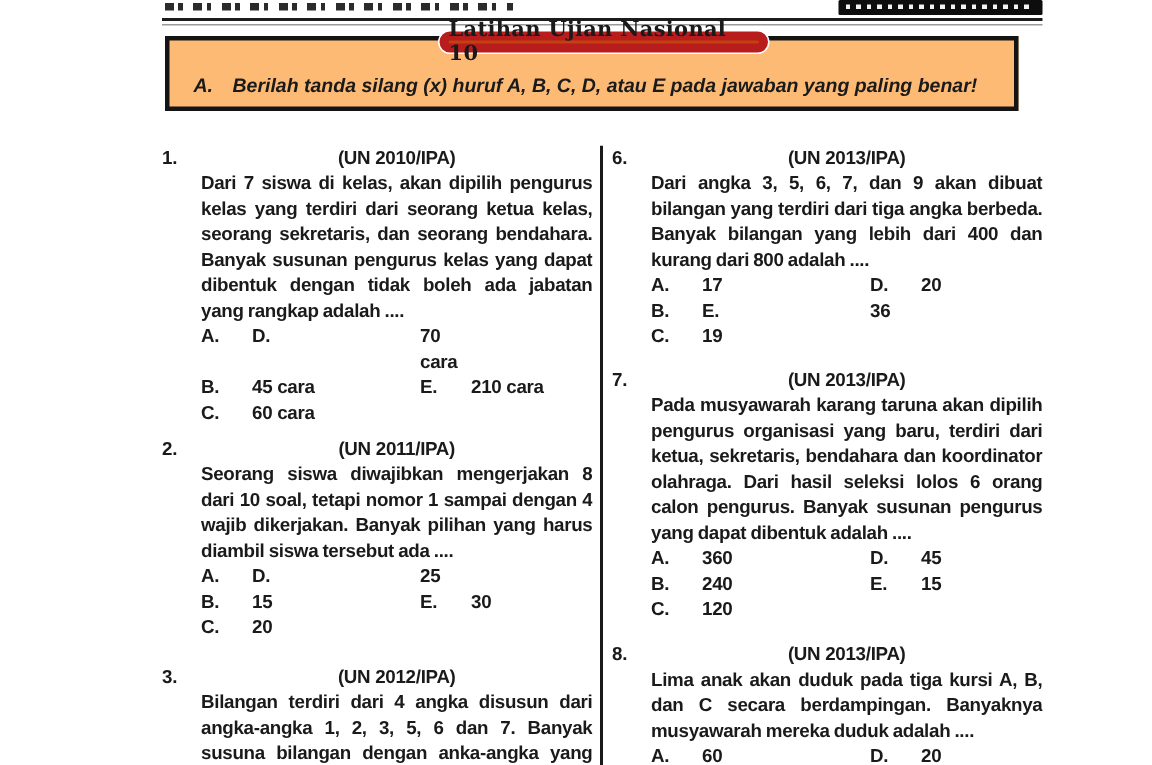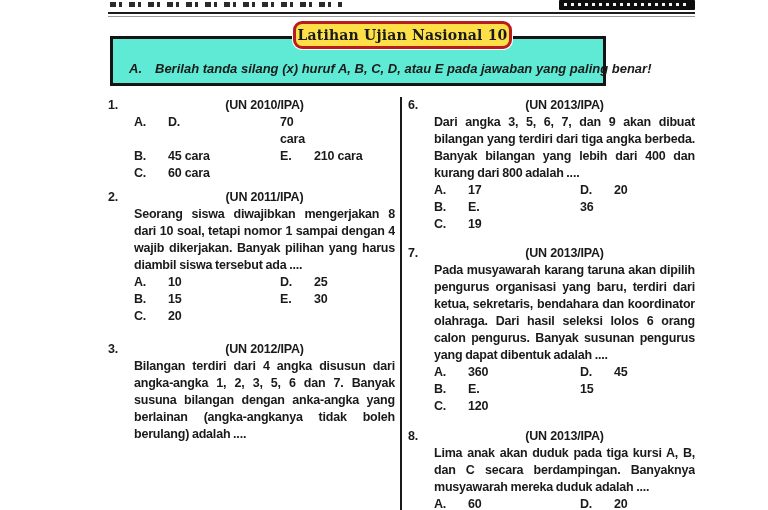--- a/index.html
+++ b/index.html
@@ -9,27 +9,27 @@
   
   .hdr-clip{position:absolute;left:110px;top:2px;width:232px;height:5px;
     background:repeating-linear-gradient(90deg,#2b2b2b 0 6px,transparent 6px 9px,#2b2b2b 9px 12px,transparent 12px 19px);}
   .hdr-badge{position:absolute;left:559px;top:0;width:136px;height:10px;background:#0d0d0d;border-radius:1px;}
   .hdr-badge .badge-dash{position:absolute;left:5px;right:5px;top:3px;height:3px;
     background:repeating-linear-gradient(90deg,rgba(255,255,255,.95) 0 3px,transparent 3px 7px);}
   .hdr-rule{position:absolute;left:108px;top:12px;width:587px;height:2px;background:#1c1c1c;}
   .hdr-rule2{position:absolute;left:108px;top:16px;width:587px;height:1px;background:#9a9a9a;}
 
   
-  .instr-box{position:absolute;left:110px;top:36px;width:496px;height:50px;box-sizing:border-box;
-    border:3px solid #141414;background:#5eead4;z-index:1;}
+  .instr-box{position:absolute;left:110px;top:24px;width:569px;height:50px;box-sizing:border-box;
+    border:3px solid #141414;background:#fdba74;z-index:1;}
   .instr-line{position:absolute;left:16px;bottom:7px;right:12px;
     font-style:italic;font-weight:bold;font-size:13px;white-space:nowrap;}
   .instr-line .instr-label{display:inline-block;width:26px;}
-  .title-box{position:absolute;left:293px;top:21px;width:219px;height:28px;box-sizing:border-box;z-index:2;
-    background:#fde047;border:3px solid #b91c1c;border-radius:9px;
+  .title-box{position:absolute;left:293px;top:21px;width:219px;height:14px;box-sizing:border-box;z-index:2;
+    background:#c2410c;border:6px solid #b91c1c;border-radius:9px;
     display:flex;align-items:center;justify-content:center;
     font-family:"DejaVu Serif","Liberation Serif",serif;font-weight:bold;font-size:14px;letter-spacing:.2px;
     box-shadow:0 1px 0 #ffffff, 0 0 0 1px #ffffff;}
 
   
   .cols{position:absolute;left:108px;top:97px;width:588px;height:413px;overflow:hidden;}
   .col{position:absolute;top:0;height:100%;overflow:hidden;}
   .col.left{left:0;width:287px;}
   .col.right{left:300px;width:287px;}
   .col-divider{position:absolute;left:292px;top:0;width:2px;height:100%;background:#1a1a1a;}
@@ -67,20 +67,21 @@
   </div>
   <div class="title-box">
     <span>Latihan Ujian Nasional 10</span>
   </div>
 
   <div class="cols">
     <div class="col left" id="col-left">
         <div class="question">
           <span class="q-num">1.</span>
           <span class="q-src">(UN 2010/IPA)</span>
+          <div class="q-body">Dari 7 siswa di kelas, akan dipilih pengurus kelas yang terdiri dari seorang ketua kelas, seorang sekretaris, dan seorang bendahara. Banyak susunan pengurus kelas yang dapat dibentuk dengan tidak boleh ada jabatan yang rangkap adalah ....</div>
           <div class="q-options">
             <div class="opt-row">
               <span class="opt-label">A.</span>
               <span class="opt-label">D.</span>
               <span class="opt-value">70 cara</span>
             </div>
             <div class="opt-row">
               <span class="opt-label">B.</span>
               <span class="opt-value">45 cara</span>
               <span class="opt-label">E.</span>
@@ -92,21 +93,20 @@
             </div>
           </div>
         </div>
         <div class="question">
           <span class="q-num">2.</span>
           <span class="q-src">(UN 2011/IPA)</span>
           <div class="q-body">Seorang siswa diwajibkan mengerjakan 8 dari 10 soal, tetapi nomor 1 sampai dengan 4 wajib dikerjakan. Banyak pilihan yang harus diambil siswa tersebut ada ....</div>
           <div class="q-options">
             <div class="opt-row">
               <span class="opt-label">A.</span>
-              <span class="opt-value">10</span>
               <span class="opt-label">D.</span>
               <span class="opt-value">25</span>
             </div>
             <div class="opt-row">
               <span class="opt-label">B.</span>
               <span class="opt-value">15</span>
               <span class="opt-label">E.</span>
               <span class="opt-value">30</span>
             </div>
             <div class="opt-row">
@@ -152,20 +152,21 @@
           <div class="q-body">Pada musyawarah karang taruna akan dipilih pengurus organisasi yang baru, terdiri dari ketua, sekretaris, bendahara dan koordinator olahraga. Dari hasil seleksi lolos 6 orang calon pengurus. Banyak susunan pengurus yang dapat dibentuk adalah ....</div>
           <div class="q-options">
             <div class="opt-row">
               <span class="opt-label">A.</span>
               <span class="opt-value">360</span>
               <span class="opt-label">D.</span>
               <span class="opt-value">45</span>
             </div>
             <div class="opt-row">
               <span class="opt-label">B.</span>
+              <span class="opt-value">240</span>
               <span class="opt-label">E.</span>
               <span class="opt-value">15</span>
             </div>
             <div class="opt-row">
               <span class="opt-label">C.</span>
               <span class="opt-value">120</span>
             </div>
           </div>
         </div>
         <div class="question">

